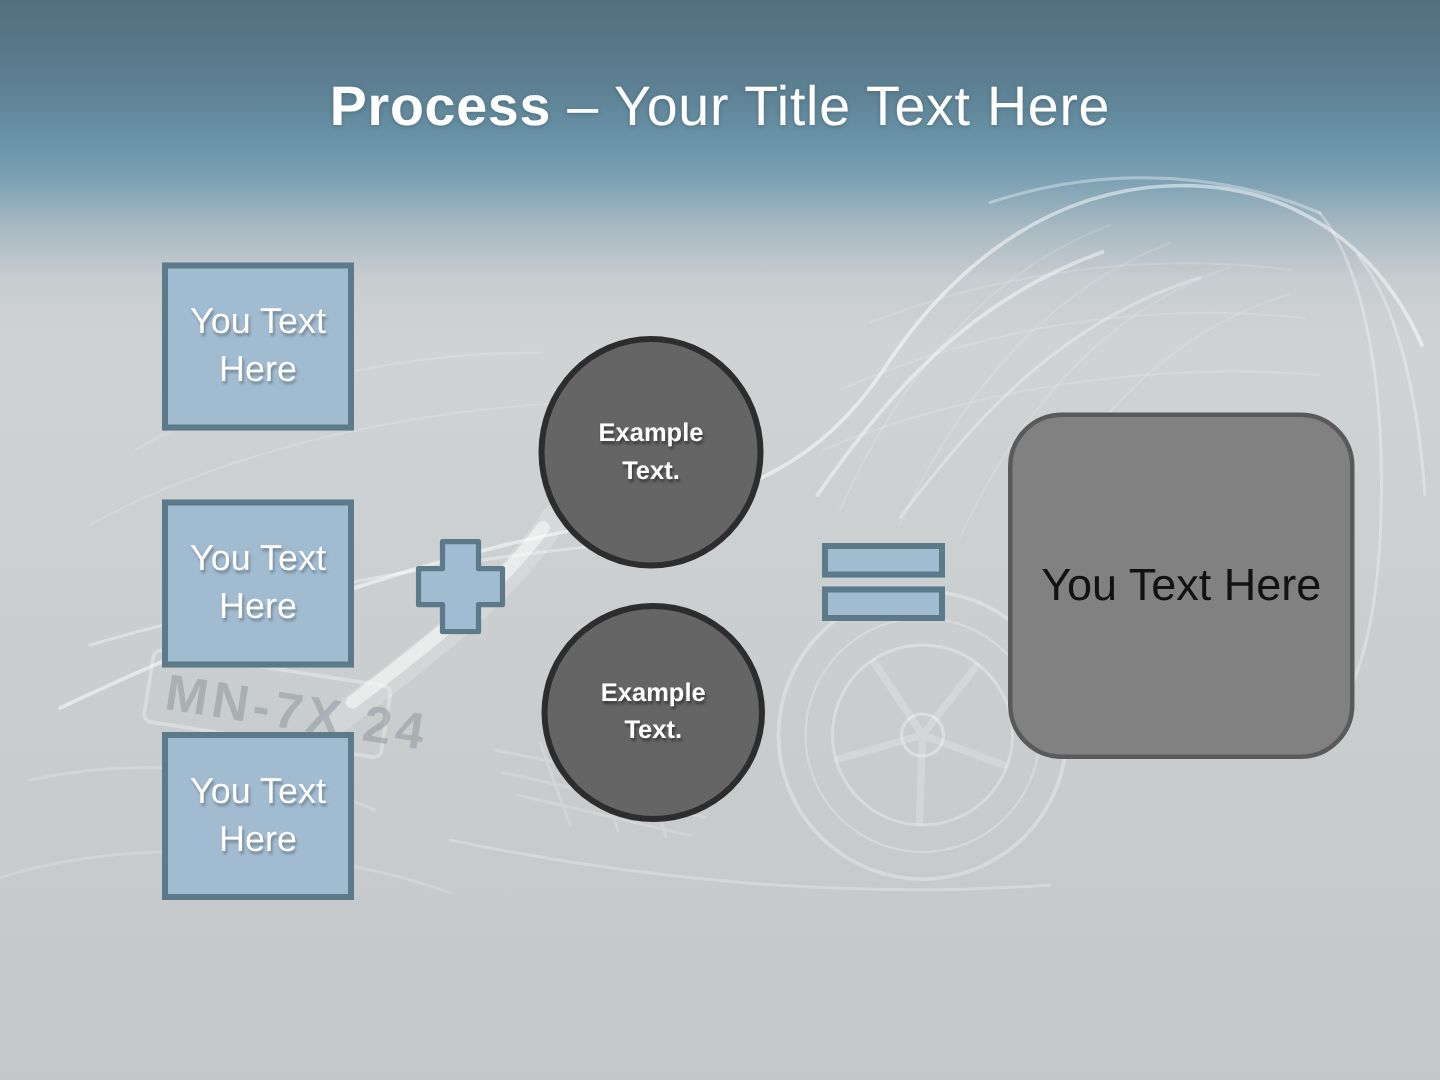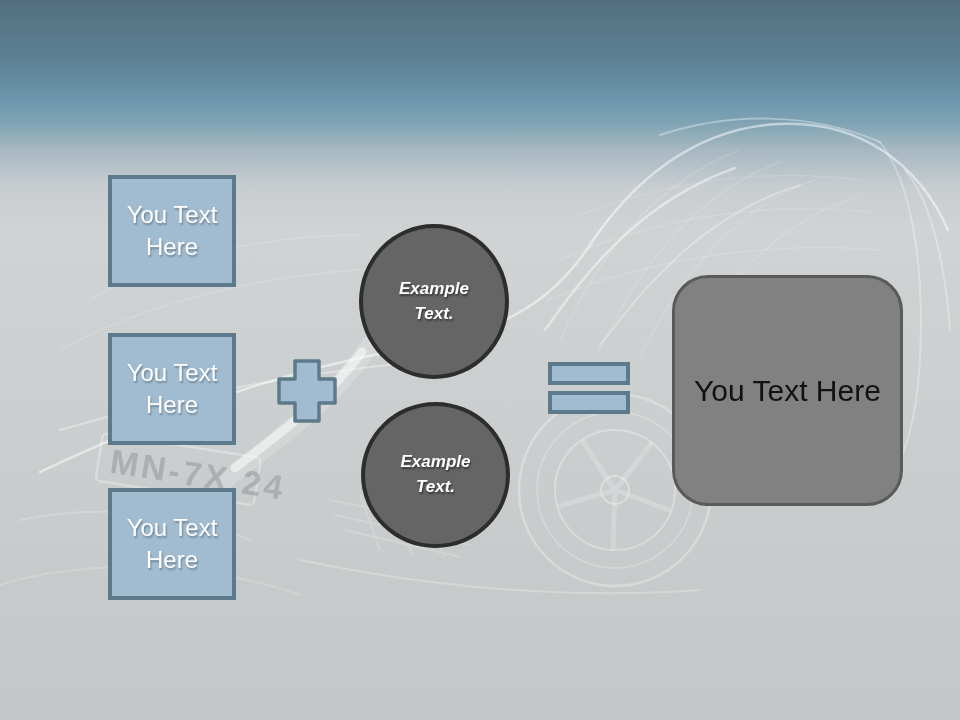--- a/index.html
+++ b/index.html
@@ -28,21 +28,21 @@
     text-shadow:1px 2px 2px rgba(0,0,0,.3);
   }
   .b1 { top:175px; } .b2 { top:333px; } .b3 { top:488px; }
 
   .plus { position:absolute; left:277px; top:359px; }
 
   .circle {
     position:absolute; border-radius:50%;
     background:#656565; border:4px solid #2d2d2d; box-sizing:border-box;
     display:flex; align-items:center; justify-content:center; text-align:center;
-    color:#ffffff; font-size:17px; font-weight:700; font-style:italic;
+    color:#ffffff; font-size:17px; font-weight:700; 
     line-height:1.45; text-shadow:1px 2px 2px rgba(0,0,0,.45);
   }
   .circle span { max-width:100px; }
   .c1 { left:359px; top:224px; width:150px; height:155px; }
   .c2 { left:361px; top:402px; width:149px; height:146px; }
 
   .equals { position:absolute; left:548px; top:362px; display:flex; flex-direction:column; gap:6px; }
   .equals .bar { width:82px; height:23px; background:#a1bcd1; border:4px solid #5c7a8a; box-sizing:border-box; }
 
   .result {
@@ -96,20 +96,21 @@
       <path d="M 225 480 C 280 438, 335 398, 370 345" stroke-width="18" opacity="0.18"></path>
       <path d="M 235 468 C 285 430, 330 395, 362 352" stroke-width="9" opacity="0.5"></path>
 
       <g transform="rotate(9 170 470)">
         <rect x="98" y="444" width="160" height="48" rx="5" stroke-width="2.5" opacity="0.3"></rect>
         <text x="110" y="482" font-size="34" font-weight="bold" letter-spacing="3" fill="#8f979d" stroke="none" opacity="0.55">MN-7X 24</text>
       </g>
     </g>
   </svg>
 
+  <h1 class="title"><span class="bold">Process</span><span> – Your Title Text Here</span></h1>
 
   <div class="inbox b1">
     <span>You Text Here</span>
   </div>
   <div class="inbox b2">
     <span>You Text Here</span>
   </div>
   <div class="inbox b3">
     <span>You Text Here</span>
   </div>

